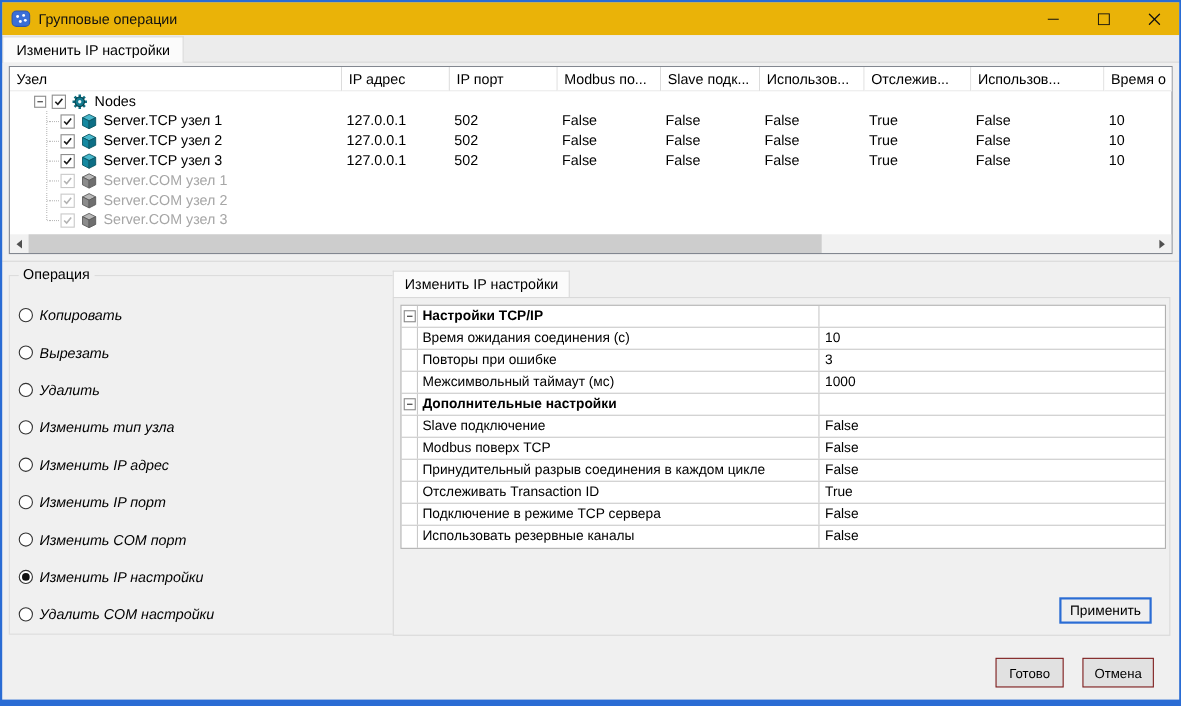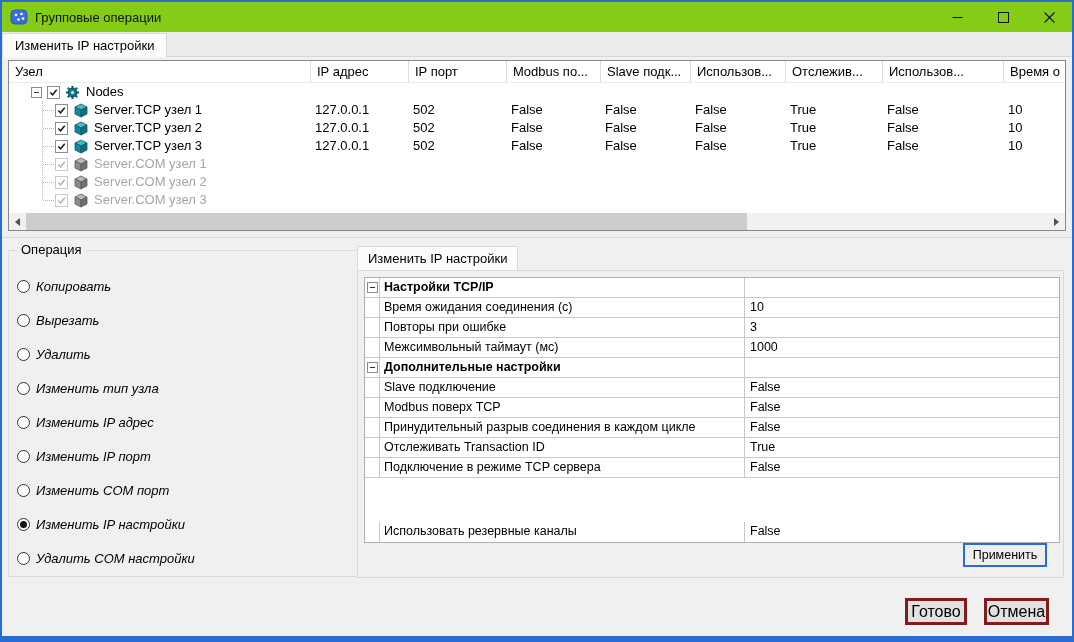--- a/index.html
+++ b/index.html
@@ -8,21 +8,21 @@
   .window { position:relative; width:1074px; height:642px; background:#f0f0f0; overflow:hidden; }
 
   
   .edge { position:absolute; background:#2a6cd4; z-index:50; }
   .edge-top { left:0; top:0; width:1074px; height:2px; }
   .edge-left { left:0; top:0; width:2px; height:642px; }
   .edge-right { right:0; top:0; width:2px; height:642px; }
   .edge-bottom { left:0; bottom:0; width:1074px; height:6px; }
 
   
-  .titlebar { position:absolute; left:2px; top:2px; width:1070px; height:30px; background:#84cc16; display:flex; align-items:center; }
+  .titlebar { position:absolute; left:2px; top:2px; width:1070px; height:30px; background:#eab308; display:flex; align-items:center; }
   .app-icon { margin-left:8px; width:18px; height:16px; display:inline-flex; }
   .title-text { margin-left:7px; font-size:13px; color:#111; }
   .caption-btns { position:absolute; right:0; top:0; height:30px; display:flex; }
   .cap-btn { width:46px; height:30px; display:flex; align-items:center; justify-content:center; }
 
   
   .tabstrip { position:absolute; left:2px; top:32px; width:1070px; height:25px; background:#ececec; border-bottom:1px solid #d9d9d9; }
   .tab { position:absolute; left:0; top:1px; height:24px; padding:0 12px; background:#fbfbfb; border:1px solid #d9d9d9; border-bottom:none; display:flex; align-items:center; font-size:13px; }
   .tabpage-bottom-line { position:absolute; left:2px; top:237px; width:1070px; height:1px; background:#d9d9d9; }
 
@@ -63,32 +63,32 @@
   .radio-row { display:flex; align-items:center; height:34px;font-style:italic; }
   .radio-circle { width:13px; height:13px; border:1px solid #333; border-radius:50%; background:#fff; flex:none; margin-right:6px; position:relative; }
   .radio-circle.on::after { content:""; position:absolute; left:2px; top:2px; width:7px; height:7px; border-radius:50%; background:#111; }
 
   
   .inner-tab { position:absolute; left:357px; top:246px; height:24px; padding:0 10px; background:#fbfbfb; border:1px solid #d9d9d9; border-bottom:none; display:flex; align-items:center; font-size:13px; z-index:2; }
   .settings-page { position:absolute; left:357px; top:270px; width:707px; height:308px; border:1px solid #d9d9d9; background:#f0f0f0; }
 
   .prop-grid { position:absolute; left:6px; top:6px; width:696px; border:1px solid #b0b0b0; background:#fff; font-size:12.5px; }
   .pg-row { display:grid; grid-template-columns:15px 365px 1fr; height:20px; border-bottom:1px solid #c9c9c9; }
-  .pg-row:last-child { border-bottom:none;margin-top:44px; }
+  .pg-row:last-child { border-bottom:none; }
   .pg-gutter { border-right:1px solid #c9c9c9; display:flex; align-items:center; justify-content:center; }
   .pg-name { padding-left:4px; line-height:19px; white-space:nowrap; overflow:hidden; border-right:1px solid #c9c9c9; }
   .pg-name.bold { font-weight:bold; }
   .pg-value { padding-left:5px; line-height:19px; white-space:nowrap; overflow:hidden; }
   .collapse-box { width:11px; height:11px; border:1px solid #8a8a8a; background:#fff; position:relative; }
   .collapse-box::before { content:""; position:absolute; left:2px; top:4px; width:5px; height:1px; background:#333; }
 
   .apply-btn { position:absolute; right:16px; bottom:10px; width:84px; height:24px; background:#efefef; border:2px solid #2a6cd4; font-family:inherit; font-size:12.5px; display:flex; align-items:center; justify-content:center; }
 
   
-  .footer-btn { position:absolute; height:27px; background:#e1e1e1; border:3px solid #7f1d1d; font-family:inherit; font-size:16px; display:flex; align-items:center; justify-content:center; }
+  .footer-btn { position:absolute; height:27px; background:#e1e1e1; border:1px solid #7f1d1d; font-family:inherit; font-size:12px; display:flex; align-items:center; justify-content:center; }
   .btn-done { left:905px; top:598px; width:62px; }
   .btn-cancel { left:984px; top:598px; width:65px; }
 </style>
 </head>
 <body>
 
 <div class="window">
   <div class="edge edge-top"></div>
   <div class="edge edge-left"></div>
   <div class="edge edge-right"></div>

